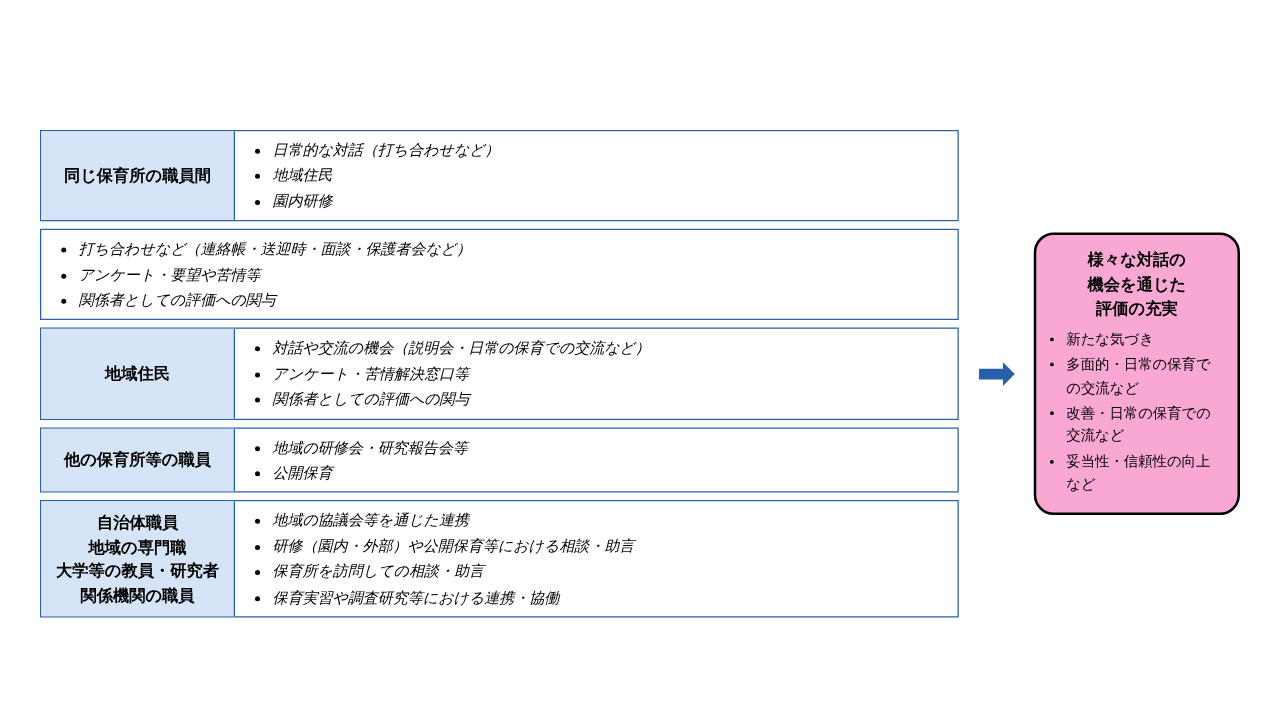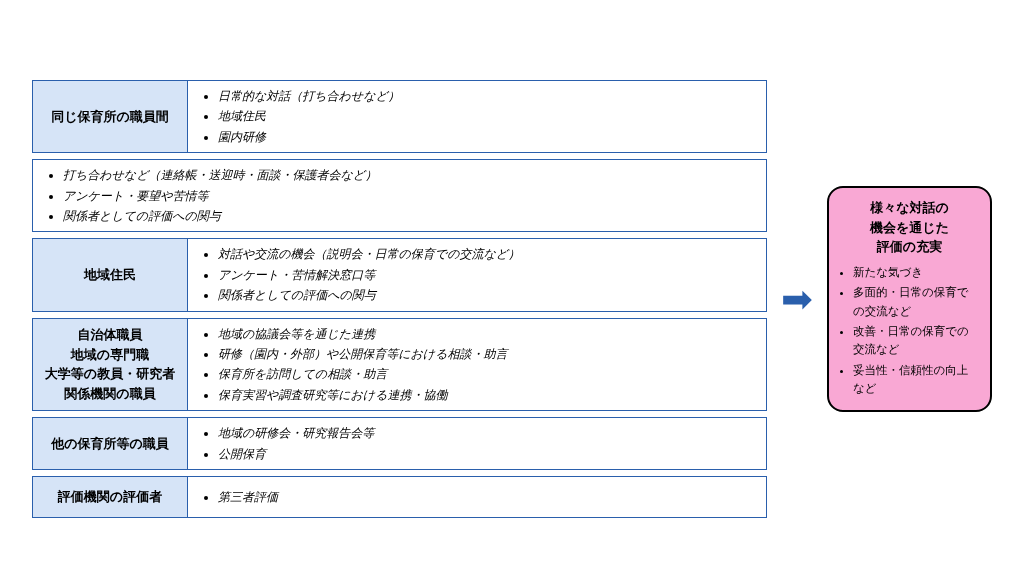--- a/index.html
+++ b/index.html
@@ -142,45 +142,37 @@
         <div class="row">
           <div class="label-cell">地域住民</div>
           <div class="content-cell">
             <ul>
               <li>対話や交流の機会（説明会・日常の保育での交流など）</li>
               <li>アンケート・苦情解決窓口等</li>
               <li>関係者としての評価への関与</li>
             </ul>
           </div>
         </div>
-        <div class="row tall">
-          <div class="label-cell">自治体職員<br>地域の専門職<br>大学等の教員・研究者<br>関係機関の職員</div>
-          <div class="content-cell">
-            <ul>
-              <li>地域の協議会等を通じた連携</li>
-              <li>研修（園内・外部）や公開保育等における相談・助言</li>
-              <li>保育所を訪問しての相談・助言</li>
-              <li>保育実習や調査研究等における連携・協働</li>
-            </ul>
-          </div>
-        </div>
         <div class="row">
           <div class="label-cell">他の保育所等の職員</div>
           <div class="content-cell">
             <ul>
               <li>地域の研修会・研究報告会等</li>
               <li>公開保育</li>
             </ul>
           </div>
         </div>
-        <div class="row">
-          <div class="label-cell">評価機関の評価者</div>
+        <div class="row tall">
+          <div class="label-cell">自治体職員<br>地域の専門職<br>大学等の教員・研究者<br>関係機関の職員</div>
           <div class="content-cell">
             <ul>
-              <li>第三者評価</li>
+              <li>地域の協議会等を通じた連携</li>
+              <li>研修（園内・外部）や公開保育等における相談・助言</li>
+              <li>保育所を訪問しての相談・助言</li>
+              <li>保育実習や調査研究等における連携・協働</li>
             </ul>
           </div>
         </div>
       </div>
     <div class="arrow-section">
       <span class="arrow">➡</span>
     </div>
     <div class="right-box" id="right-box">
         <div class="right-box-title">様々な対話の<br>機会を通じた<br>評価の充実</div>
         <ul>

